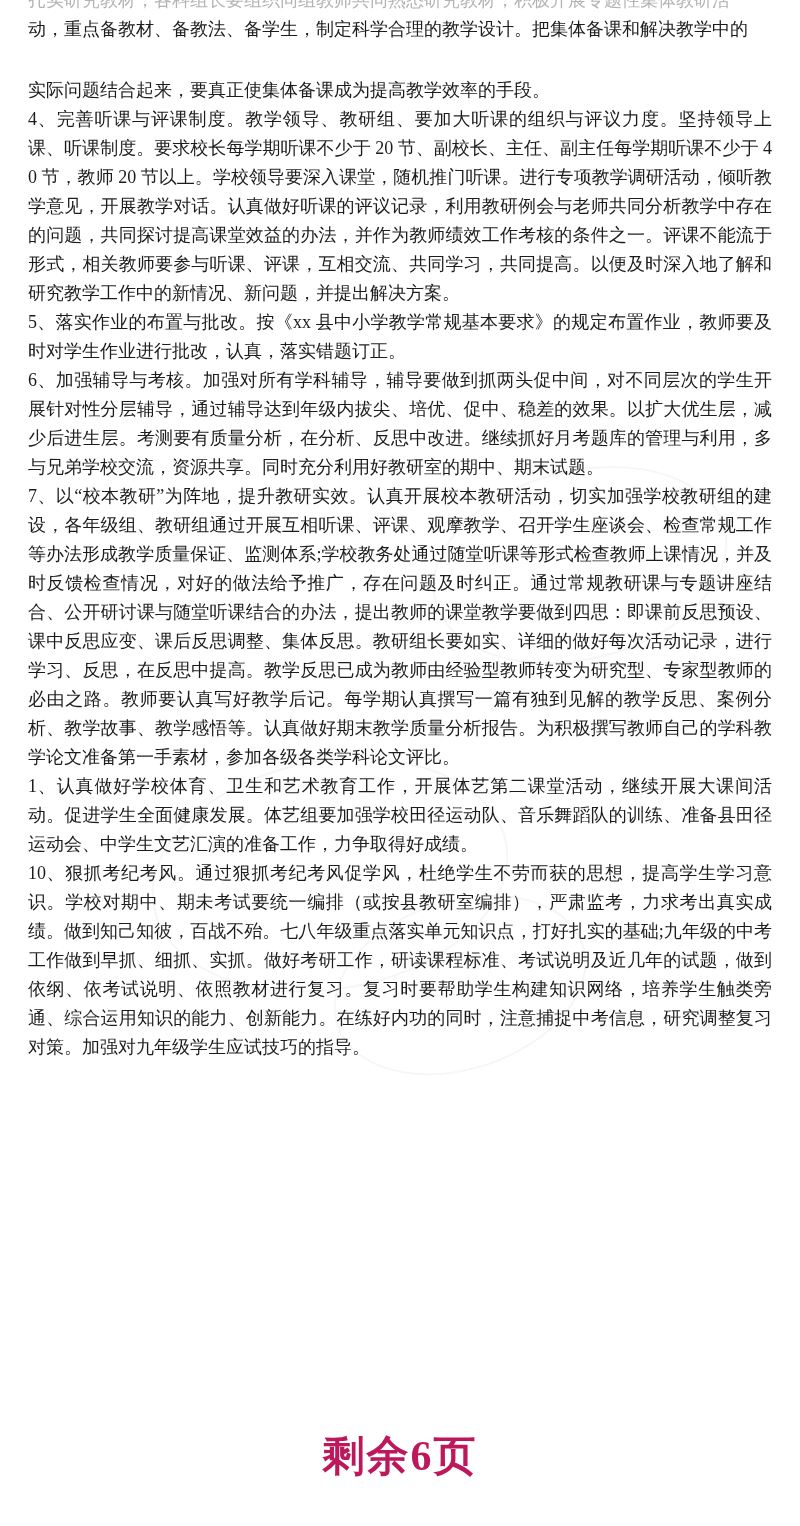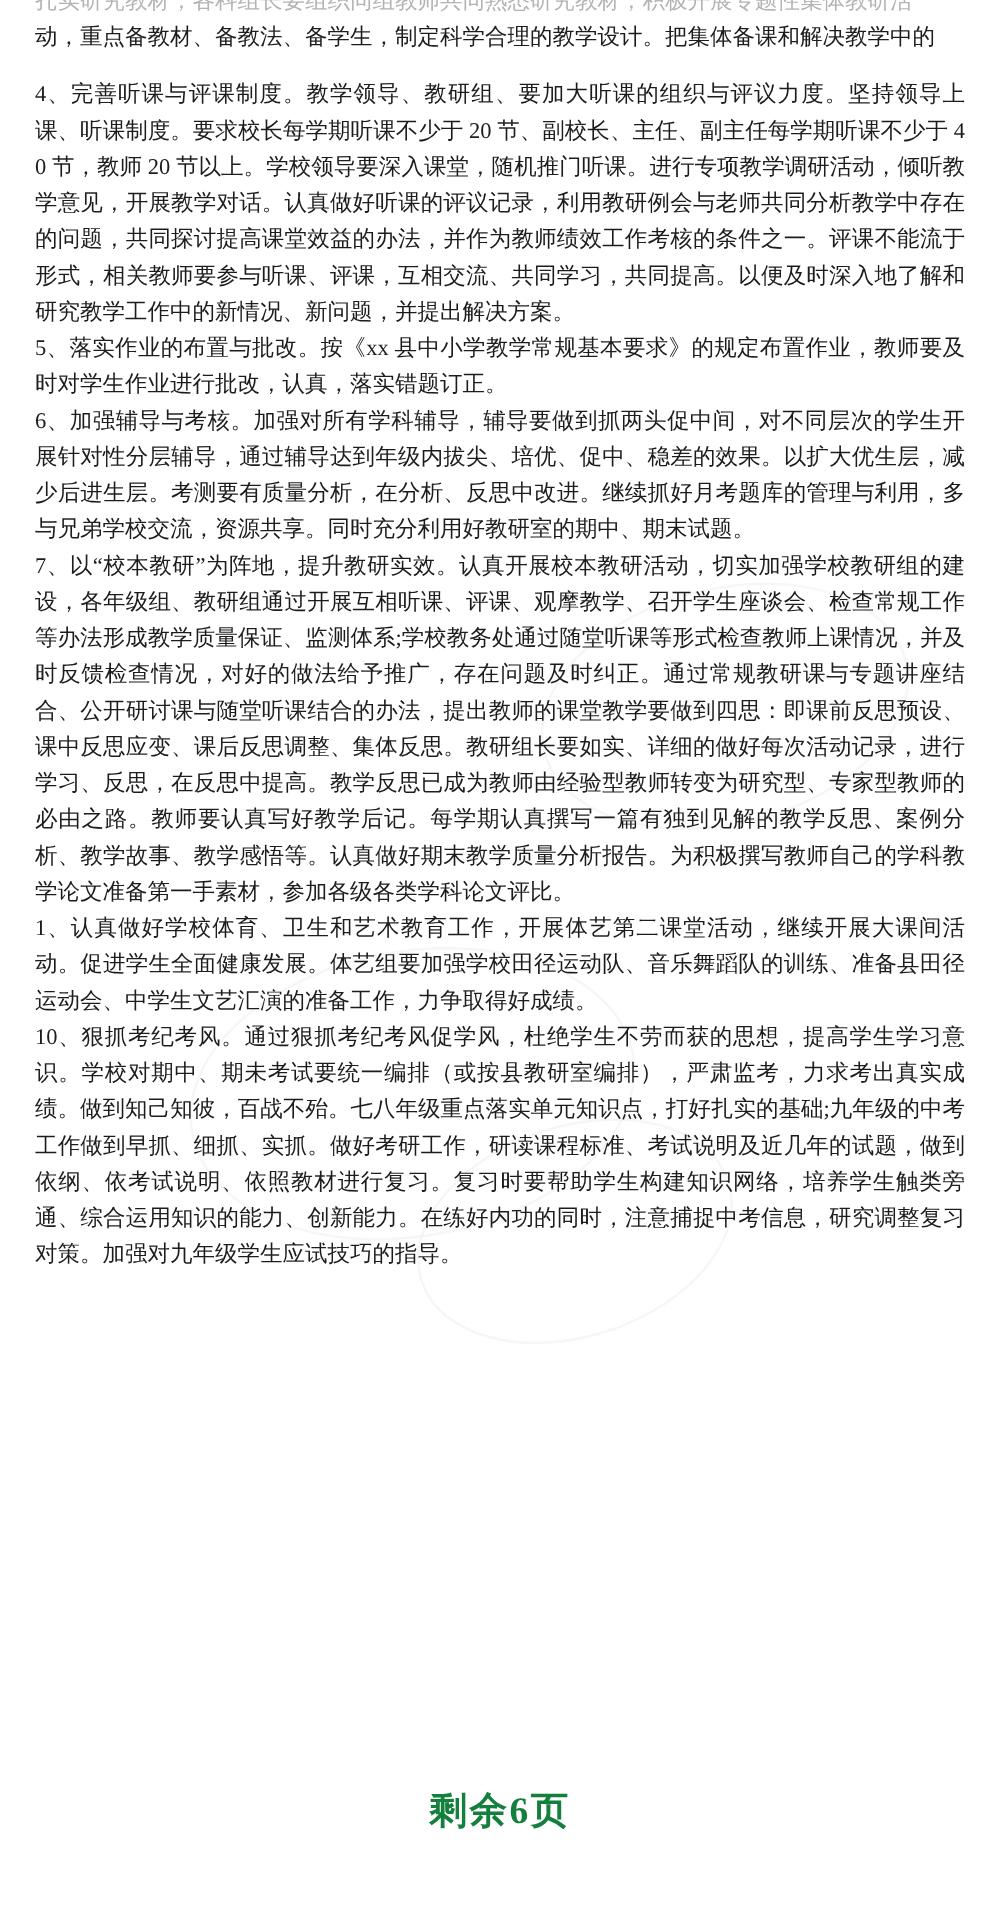--- a/index.html
+++ b/index.html
@@ -25,33 +25,33 @@
 
   .content p {
     margin: 0;
     font-size: 18px;
     line-height: 29px;
     text-align: justify;
     word-break: break-all;
   }
 
   p.faded { color: #b3b3b3; }
-  p.intro { margin-bottom: 17px; }
+  p.intro { margin-bottom: 32px; }
 
   .footer {
     position: absolute;
     left: 0;
     width: 800px;
     top: 1428px;
     display: flex;
     justify-content: center;
     gap: 36px;
     font-weight: 700;
-    font-size: 30px;
-    color: #15803d;
+    font-size: 42px;
+    color: #be185d;
     letter-spacing: 2px;
     font-family: "Liberation Serif", "DejaVu Serif", serif;
     cursor: pointer;
   }
 
   .wm {
     position: absolute;
     border: 2px solid #c4c4c4;
     opacity: 0.16;
     border-radius: 50%;
@@ -67,20 +67,21 @@
 <div class="page">
 
   <div class="wm wm1"></div>
   <div class="wm wm2"></div>
   <div class="wm wm3"></div>
 
   <div class="content">
     <p class="faded">扎实研究教材，各科组长要组织同组教师共同熟悉研究教材，积极开展专题性集体教研活</p>
     <p class="intro">动，重点备教材、备教法、备学生，制定科学合理的教学设计。把集体备课和解决教学中的</p>
 
+    <p>实际问题结合起来，要真正使集体备课成为提高教学效率的手段。</p>
     <p>4、完善听课与评课制度。教学领导、教研组、要加大听课的组织与评议力度。坚持领导上课、听课制度。要求校长每学期听课不少于 20 节、副校长、主任、副主任每学期听课不少于 40 节，教师 20 节以上。学校领导要深入课堂，随机推门听课。进行专项教学调研活动，倾听教学意见，开展教学对话。认真做好听课的评议记录，利用教研例会与老师共同分析教学中存在的问题，共同探讨提高课堂效益的办法，并作为教师绩效工作考核的条件之一。评课不能流于形式，相关教师要参与听课、评课，互相交流、共同学习，共同提高。以便及时深入地了解和研究教学工作中的新情况、新问题，并提出解决方案。</p>
     <p>5、落实作业的布置与批改。按《xx 县中小学教学常规基本要求》的规定布置作业，教师要及时对学生作业进行批改，认真，落实错题订正。</p>
     <p>6、加强辅导与考核。加强对所有学科辅导，辅导要做到抓两头促中间，对不同层次的学生开展针对性分层辅导，通过辅导达到年级内拔尖、培优、促中、稳差的效果。以扩大优生层，减少后进生层。考测要有质量分析，在分析、反思中改进。继续抓好月考题库的管理与利用，多与兄弟学校交流，资源共享。同时充分利用好教研室的期中、期末试题。</p>
     <p>7、以“校本教研”为阵地，提升教研实效。认真开展校本教研活动，切实加强学校教研组的建设，各年级组、教研组通过开展互相听课、评课、观摩教学、召开学生座谈会、检查常规工作等办法形成教学质量保证、监测体系;学校教务处通过随堂听课等形式检查教师上课情况，并及时反馈检查情况，对好的做法给予推广，存在问题及时纠正。通过常规教研课与专题讲座结合、公开研讨课与随堂听课结合的办法，提出教师的课堂教学要做到四思：即课前反思预设、课中反思应变、课后反思调整、集体反思。教研组长要如实、详细的做好每次活动记录，进行学习、反思，在反思中提高。教学反思已成为教师由经验型教师转变为研究型、专家型教师的必由之路。教师要认真写好教学后记。每学期认真撰写一篇有独到见解的教学反思、案例分析、教学故事、教学感悟等。认真做好期末教学质量分析报告。为积极撰写教师自己的学科教学论文准备第一手素材，参加各级各类学科论文评比。</p>
     <p>1、认真做好学校体育、卫生和艺术教育工作，开展体艺第二课堂活动，继续开展大课间活动。促进学生全面健康发展。体艺组要加强学校田径运动队、音乐舞蹈队的训练、准备县田径运动会、中学生文艺汇演的准备工作，力争取得好成绩。</p>
     <p>10、狠抓考纪考风。通过狠抓考纪考风促学风，杜绝学生不劳而获的思想，提高学生学习意识。学校对期中、期未考试要统一编排（或按县教研室编排），严肃监考，力求考出真实成绩。做到知己知彼，百战不殆。七八年级重点落实单元知识点，打好扎实的基础;九年级的中考工作做到早抓、细抓、实抓。做好考研工作，研读课程标准、考试说明及近几年的试题，做到依纲、依考试说明、依照教材进行复习。复习时要帮助学生构建知识网络，培养学生触类旁通、综合运用知识的能力、创新能力。在练好内功的同时，注意捕捉中考信息，研究调整复习对策。加强对九年级学生应试技巧的指导。</p>
   </div>
 
   <div class="footer">
     <span>剩余6页</span>

